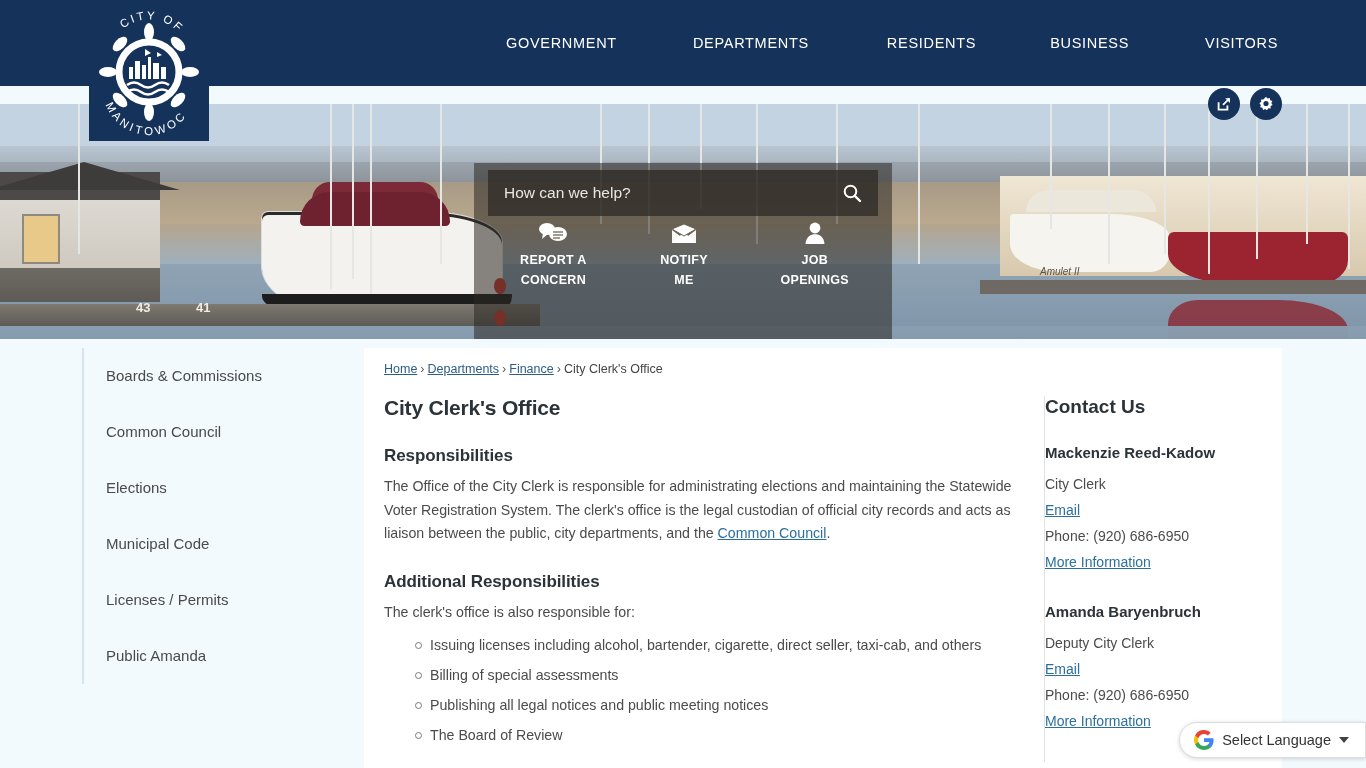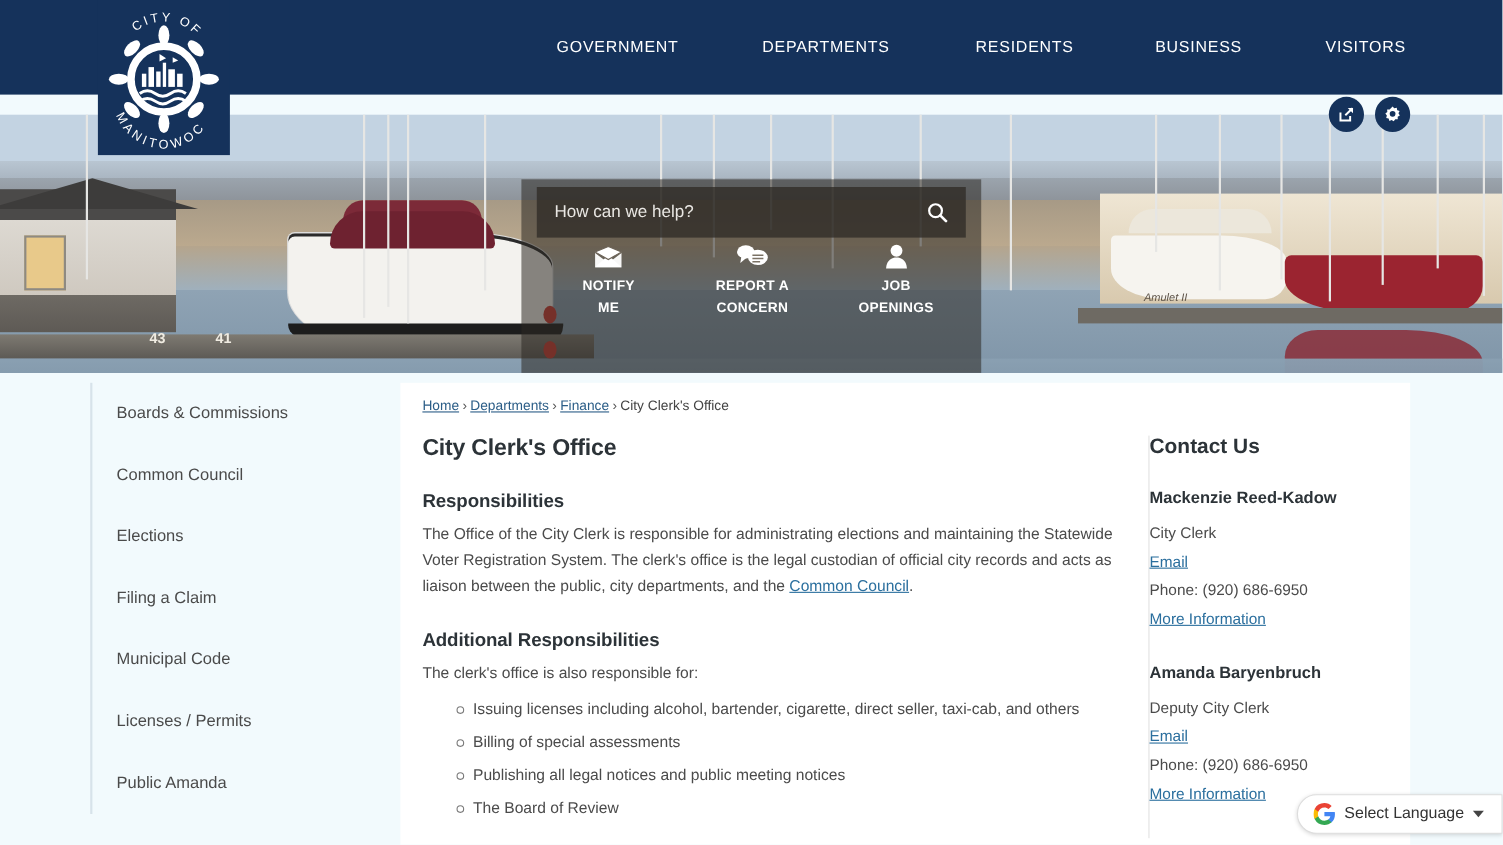--- a/index.html
+++ b/index.html
@@ -546,44 +546,44 @@
       <circle cx="8.5" cy="8.5" r="5.8" fill="none" stroke="#ffffff" stroke-width="2"></circle>
       <line x1="12.8" y1="12.8" x2="18" y2="18" stroke="#ffffff" stroke-width="2.4" stroke-linecap="round"></line>
     </svg>
   </button>
 </div>
 
 <div class="quicklinks">
 
   <div class="ql">
     <div class="ql-icon">
-      <svg width="28" height="22" viewBox="0 0 28 22">
-        <path d="M2 20 L14 9 L26 20 Z" fill="#ffffff"></path>
-        <path d="M2 20 L2 7 L14 16 L26 7 L26 20 Z" fill="#ffffff" opacity=".95"></path>
-        <path d="M2 6 L14 1 L26 6 L14 13 Z" fill="#ffffff"></path>
-        <path d="M2 6 L14 1 L26 6 L14 13 Z" fill="none" stroke="#6d6458" stroke-width="1"></path>
-      </svg>
-    </div>
-    <div class="ql-l1">NOTIFY</div>
-    <div class="ql-l2">ME</div>
-  </div>
-
-  <div class="ql">
-    <div class="ql-icon">
       <svg width="30" height="24" viewBox="0 0 30 24">
         <ellipse cx="9" cy="8" rx="8" ry="6" fill="#ffffff"></ellipse>
         <path d="M5 12 L4 18 L10 13 Z" fill="#ffffff"></path>
         <ellipse cx="20" cy="13" rx="9" ry="7" fill="#ffffff"></ellipse>
         <line x1="15" y1="11" x2="25" y2="11" stroke="#7b7265" stroke-width="1.4"></line>
         <line x1="15" y1="14" x2="25" y2="14" stroke="#7b7265" stroke-width="1.4"></line>
         <line x1="15" y1="17" x2="22" y2="17" stroke="#7b7265" stroke-width="1.4"></line>
       </svg>
     </div>
     <div class="ql-l1">REPORT A</div>
     <div class="ql-l2">CONCERN</div>
+  </div>
+
+  <div class="ql">
+    <div class="ql-icon">
+      <svg width="28" height="22" viewBox="0 0 28 22">
+        <path d="M2 20 L14 9 L26 20 Z" fill="#ffffff"></path>
+        <path d="M2 20 L2 7 L14 16 L26 7 L26 20 Z" fill="#ffffff" opacity=".95"></path>
+        <path d="M2 6 L14 1 L26 6 L14 13 Z" fill="#ffffff"></path>
+        <path d="M2 6 L14 1 L26 6 L14 13 Z" fill="none" stroke="#6d6458" stroke-width="1"></path>
+      </svg>
+    </div>
+    <div class="ql-l1">NOTIFY</div>
+    <div class="ql-l2">ME</div>
   </div>
 
 
   <div class="ql">
     <div class="ql-icon">
       <svg width="24" height="24" viewBox="0 0 24 24">
         <circle cx="12" cy="7" r="5.4" fill="#ffffff"></circle>
         <path d="M2.5 23 C3 15.5 8 13.2 12 13.2 C16 13.2 21 15.5 21.5 23 Z" fill="#ffffff"></path>
       </svg>
     </div>
@@ -607,21 +607,20 @@
     </svg>
   </div>
 </div>
 
 <div class="page-body">
 
   <nav class="sidebar">
     <div class="side-item">Boards &amp; Commissions</div>
     <div class="side-item">Common Council</div>
     <div class="side-item">Elections</div>
-    <div class="side-item">Filing a Claim</div>
     <div class="side-item">Municipal Code</div>
     <div class="side-item">Licenses / Permits</div>
     <div class="side-item">Public Amanda</div>
   </nav>
 
   <div class="panel">
 
     <div class="breadcrumb">
       <a href="#">Home</a><span class="bc-sep">›</span><a href="#">Departments</a><span class="bc-sep">›</span><a href="#">Finance</a><span class="bc-sep">›</span><span>City Clerk's Office</span>
     </div>

